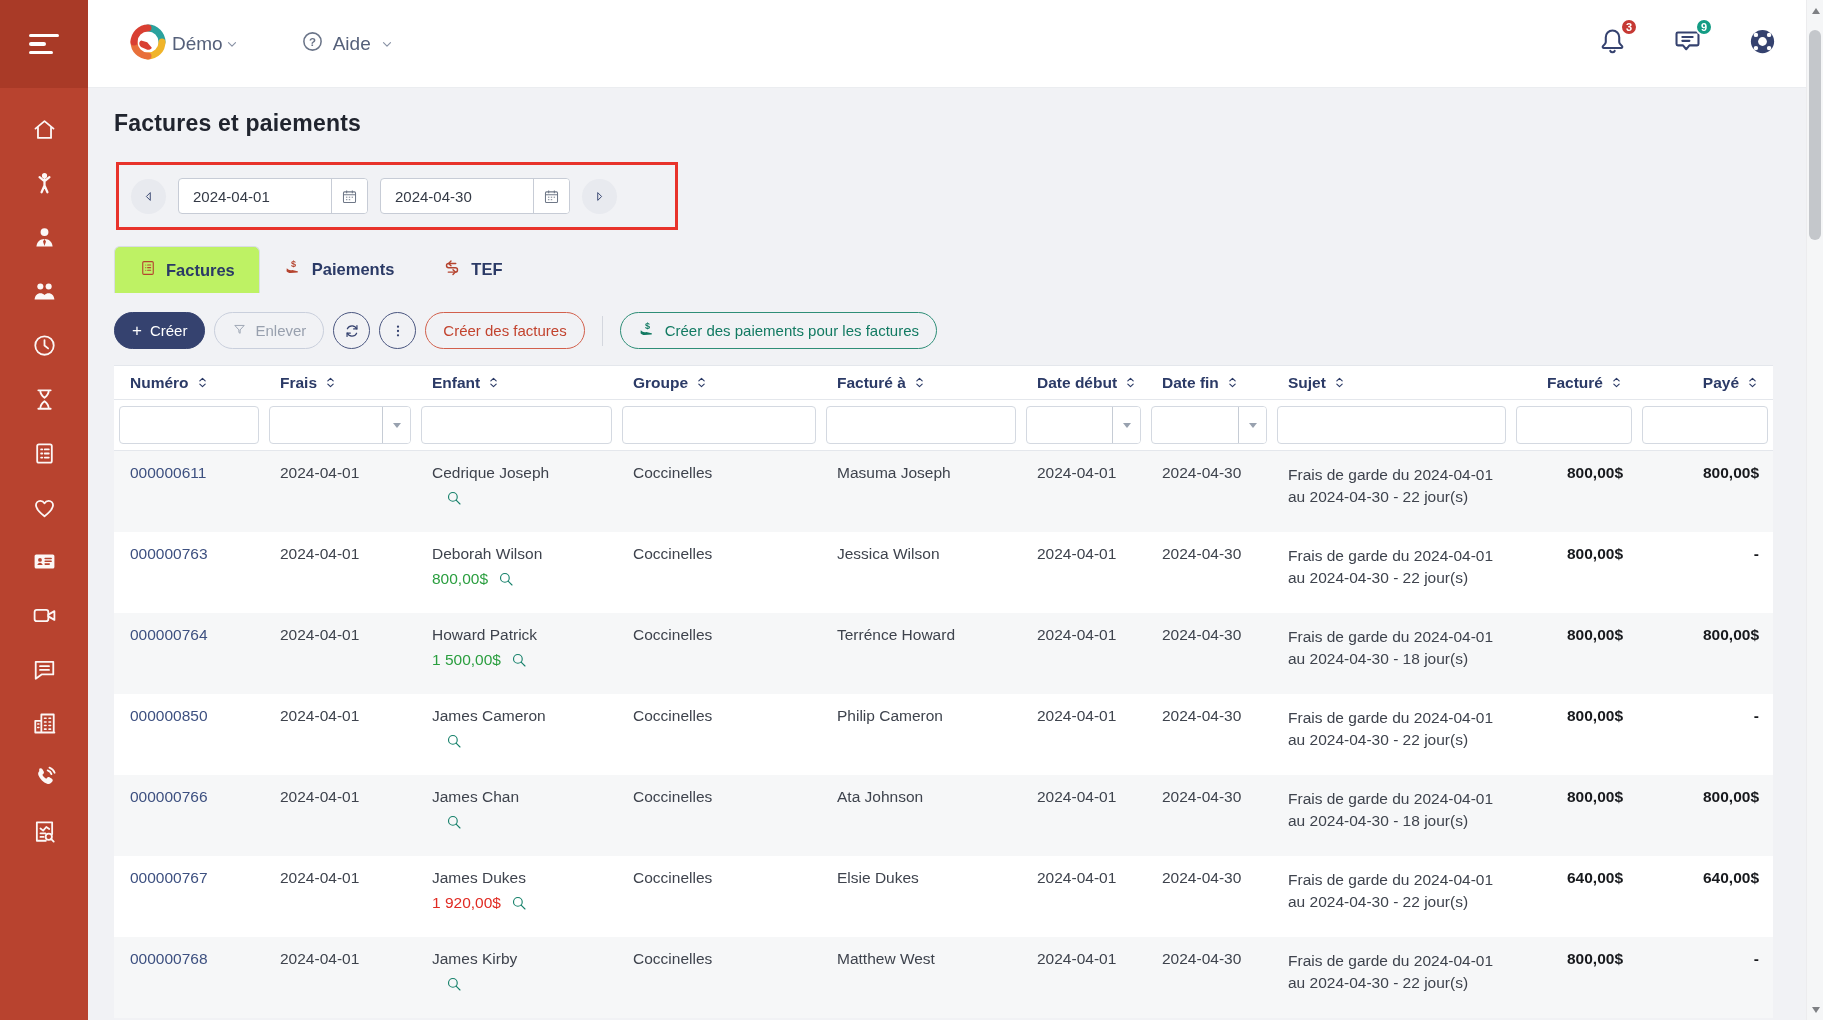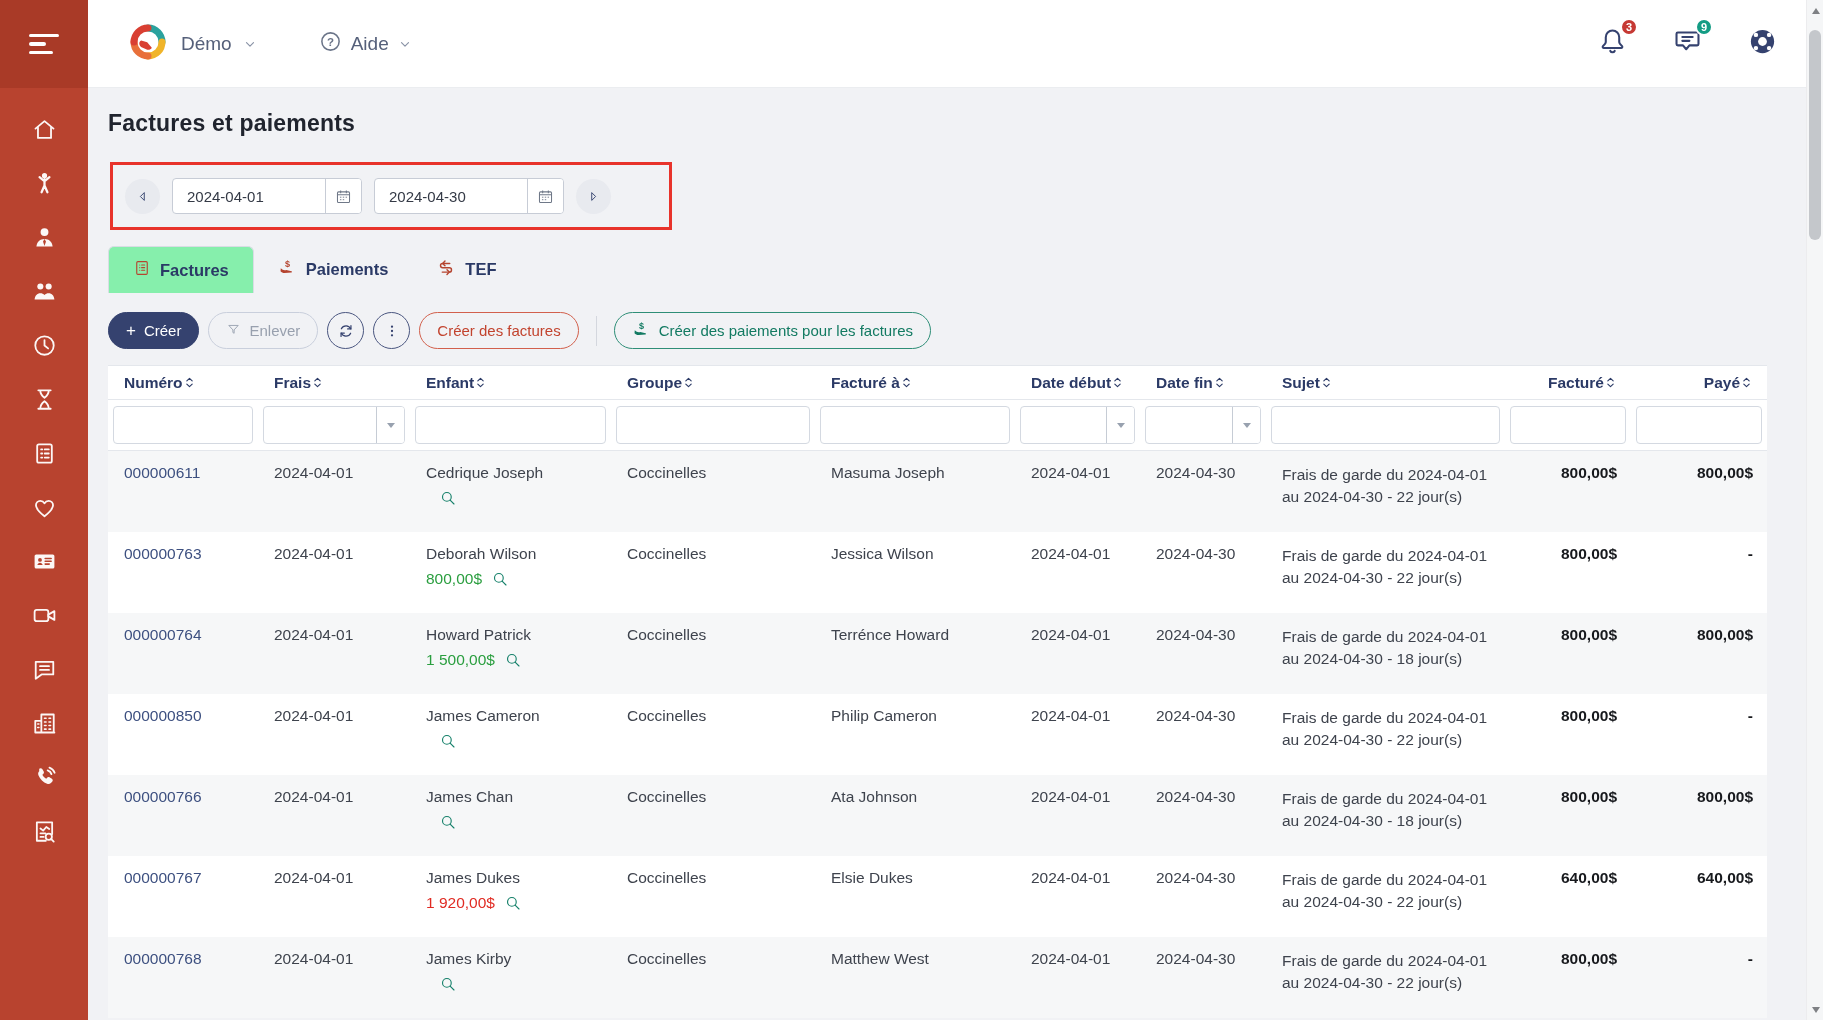--- a/index.html
+++ b/index.html
@@ -17,73 +17,73 @@
   .b1{width:30px}.b2{width:17px}.b3{width:24px}
   .side-nav{display:flex;flex-direction:column;align-items:center;padding-top:28px;gap:27px;}
   .side-item{width:27px;height:27px;cursor:pointer;opacity:.96;}
   .side-item svg{width:27px;height:27px;display:block;}
   .s{fill:none;stroke:#fff;stroke-width:1.6;stroke-linecap:round;stroke-linejoin:round;}
   .f{fill:#fff;stroke:none;}
   
   .topbar{position:absolute;left:88px;top:0;width:1718px;height:88px;background:#fff;
     border-bottom:1px solid #ebedf0;display:flex;align-items:center;
     padding:0 28px 0 38px;box-sizing:border-box;z-index:5;}
-  .brand{display:flex;align-items:center;gap:11px;cursor:pointer;}
+  .brand{display:flex;align-items:center;gap:2px;cursor:pointer;}
   .brand-name{font-size:19px;color:#55607a;}
   .chev{display:flex;}
   .help{display:flex;align-items:center;gap:9px;margin-left:62px;cursor:pointer;}
   .help-label{font-size:19px;color:#55607a;}
   .top-right{margin-left:auto;display:flex;align-items:center;gap:44px;}
   .icon-btn{position:relative;cursor:pointer;display:flex;}
   .badge{position:absolute;top:-8px;right:-10px;min-width:18px;height:18px;border-radius:9px;
     color:#fff;font-size:11px;font-weight:bold;display:flex;align-items:center;justify-content:center;
     padding:0 4px;box-sizing:border-box;border:2px solid #fff;}
   .badge.red{background:#c63934;}
   .badge.green{background:#139c84;}
   .user{display:flex;align-items:center;gap:16px;cursor:pointer;}
   .avatar{width:46px;height:46px;border-radius:50%;background:#cdd0d4;overflow:hidden;display:flex;align-items:flex-end;justify-content:center;}
   .user-name{font-size:19px;color:#5c6b8d;}
   
-  .content{position:absolute;left:90px;top:88px;width:1718px;height:932px;
+  .content{position:absolute;left:96px;top:88px;width:1718px;height:932px;
     padding:22px 41px 0 18px;box-sizing:border-box;}
   .page-title{margin:0;font-size:23px;font-weight:bold;color:#20242e;letter-spacing:.2px;}
   
   .daterange{margin-top:25px;margin-left:2px;width:fit-content;border:3px solid #e8332b;
     padding:13px 58px 13px 12px;display:flex;align-items:center;gap:12px;}
   .nav-circle{width:35px;height:35px;border-radius:50%;background:#e8eaef;border:none;
     display:flex;align-items:center;justify-content:center;cursor:pointer;}
   .date-field{display:flex;height:36px;border:1px solid #c7ccd6;border-radius:4px;background:#fff;overflow:hidden;box-sizing:border-box;}
   .date-input{border:none;outline:none;width:138px;padding:0 0 0 14px;font-size:15px;color:#343a46;font-family:inherit;background:transparent;}
   .cal-btn{width:36px;border:none;border-left:1px solid #c7ccd6;display:flex;align-items:center;justify-content:center;cursor:pointer;background:#fff;}
   
   .tabs{margin-top:16px;display:flex;align-items:flex-end;}
   .tab{display:flex;align-items:center;gap:9px;padding:0 24px;height:47px;font-size:16.5px;
     color:#2b3a66;font-weight:bold;cursor:pointer;box-sizing:border-box;}
-  .tab.active{background:#86efac;border:1px solid #d9dde4;border-bottom:none;border-radius:6px 6px 0 0;}
+  .tab.active{background:#bef264;border:1px solid #d9dde4;border-bottom:none;border-radius:6px 6px 0 0;}
   
   .toolbar{margin-top:19px;display:flex;align-items:center;gap:9px;}
   .pill{height:37px;border-radius:19px;display:flex;align-items:center;gap:8px;padding:0 17px;
     font-size:15px;cursor:pointer;box-sizing:border-box;background:transparent;font-family:inherit;}
   .pill.primary{background:#35426f;color:#fff;border:1px solid #35426f;}
   .pill.primary .plus{font-size:17px;line-height:1;}
   .pill.muted{border:1px solid #c9cfdc;color:#98a0ae;}
   .circle-btn{width:37px;height:37px;border-radius:50%;border:1px solid #4a5680;background:transparent;
     display:flex;align-items:center;justify-content:center;cursor:pointer;}
   .pill.danger{border:1px solid #d2604c;color:#c2432e;}
   .pill.teal{border:1px solid #2e8e77;color:#127a62;}
   .vsep{width:1px;height:30px;background:#d4d7de;margin:0 8px;}
   .search{margin-left:auto;width:390px;height:37px;border:1px solid #c7ccd6;border-radius:6px;background:#fff;
     padding:0 14px;font-size:15px;color:#333;box-sizing:border-box;font-family:inherit;outline:none;}
   .search::placeholder{color:#9ba4b2;}
   
   .tablewrap{margin-top:16px;}
   table{border-collapse:collapse;table-layout:fixed;width:1659px;background:#fff;}
   thead tr.hdr{border-top:1px solid #e4e7ec;border-bottom:1px solid #e4e7ec;background:#fff;}
   th{height:34px;text-align:left;padding:0 10px 0 16px;font-size:15.5px;color:#2b3a66;box-sizing:border-box;}
-  .hcell{display:flex;align-items:center;font-weight:bold;cursor:pointer;white-space:nowrap;}
+  .hcell{display:flex;align-items:center;gap:7px;font-weight:bold;cursor:pointer;white-space:nowrap;}
   th.right .hcell{justify-content:flex-end;padding-right:4px;}
   tr.filterrow{background:#fff;border-bottom:1px solid #e4e7ec;}
   tr.filterrow td{padding:6px 5px;height:49px;box-sizing:border-box;}
   .filt{display:flex;height:36px;border:1px solid #d4d9e1;border-radius:4px;background:#fff;overflow:hidden;}
   .filt input{flex:1;border:none;outline:none;min-width:0;padding:0 9px;font-family:inherit;font-size:14px;background:transparent;}
   .filt-dd{width:27px;border-left:1px solid #c6ccd5;display:flex;align-items:center;justify-content:center;cursor:pointer;background:#fff;}
   .caret{width:0;height:0;border-left:4px solid transparent;border-right:4px solid transparent;border-top:5px solid #98a1af;}
   tbody td{vertical-align:top;padding:13px 10px 0 16px;font-size:15.5px;color:#3e434d;height:81px;box-sizing:border-box;}
   tbody tr{background:#fff;}
   tbody tr.stripe{background:#f6f7f8;}

